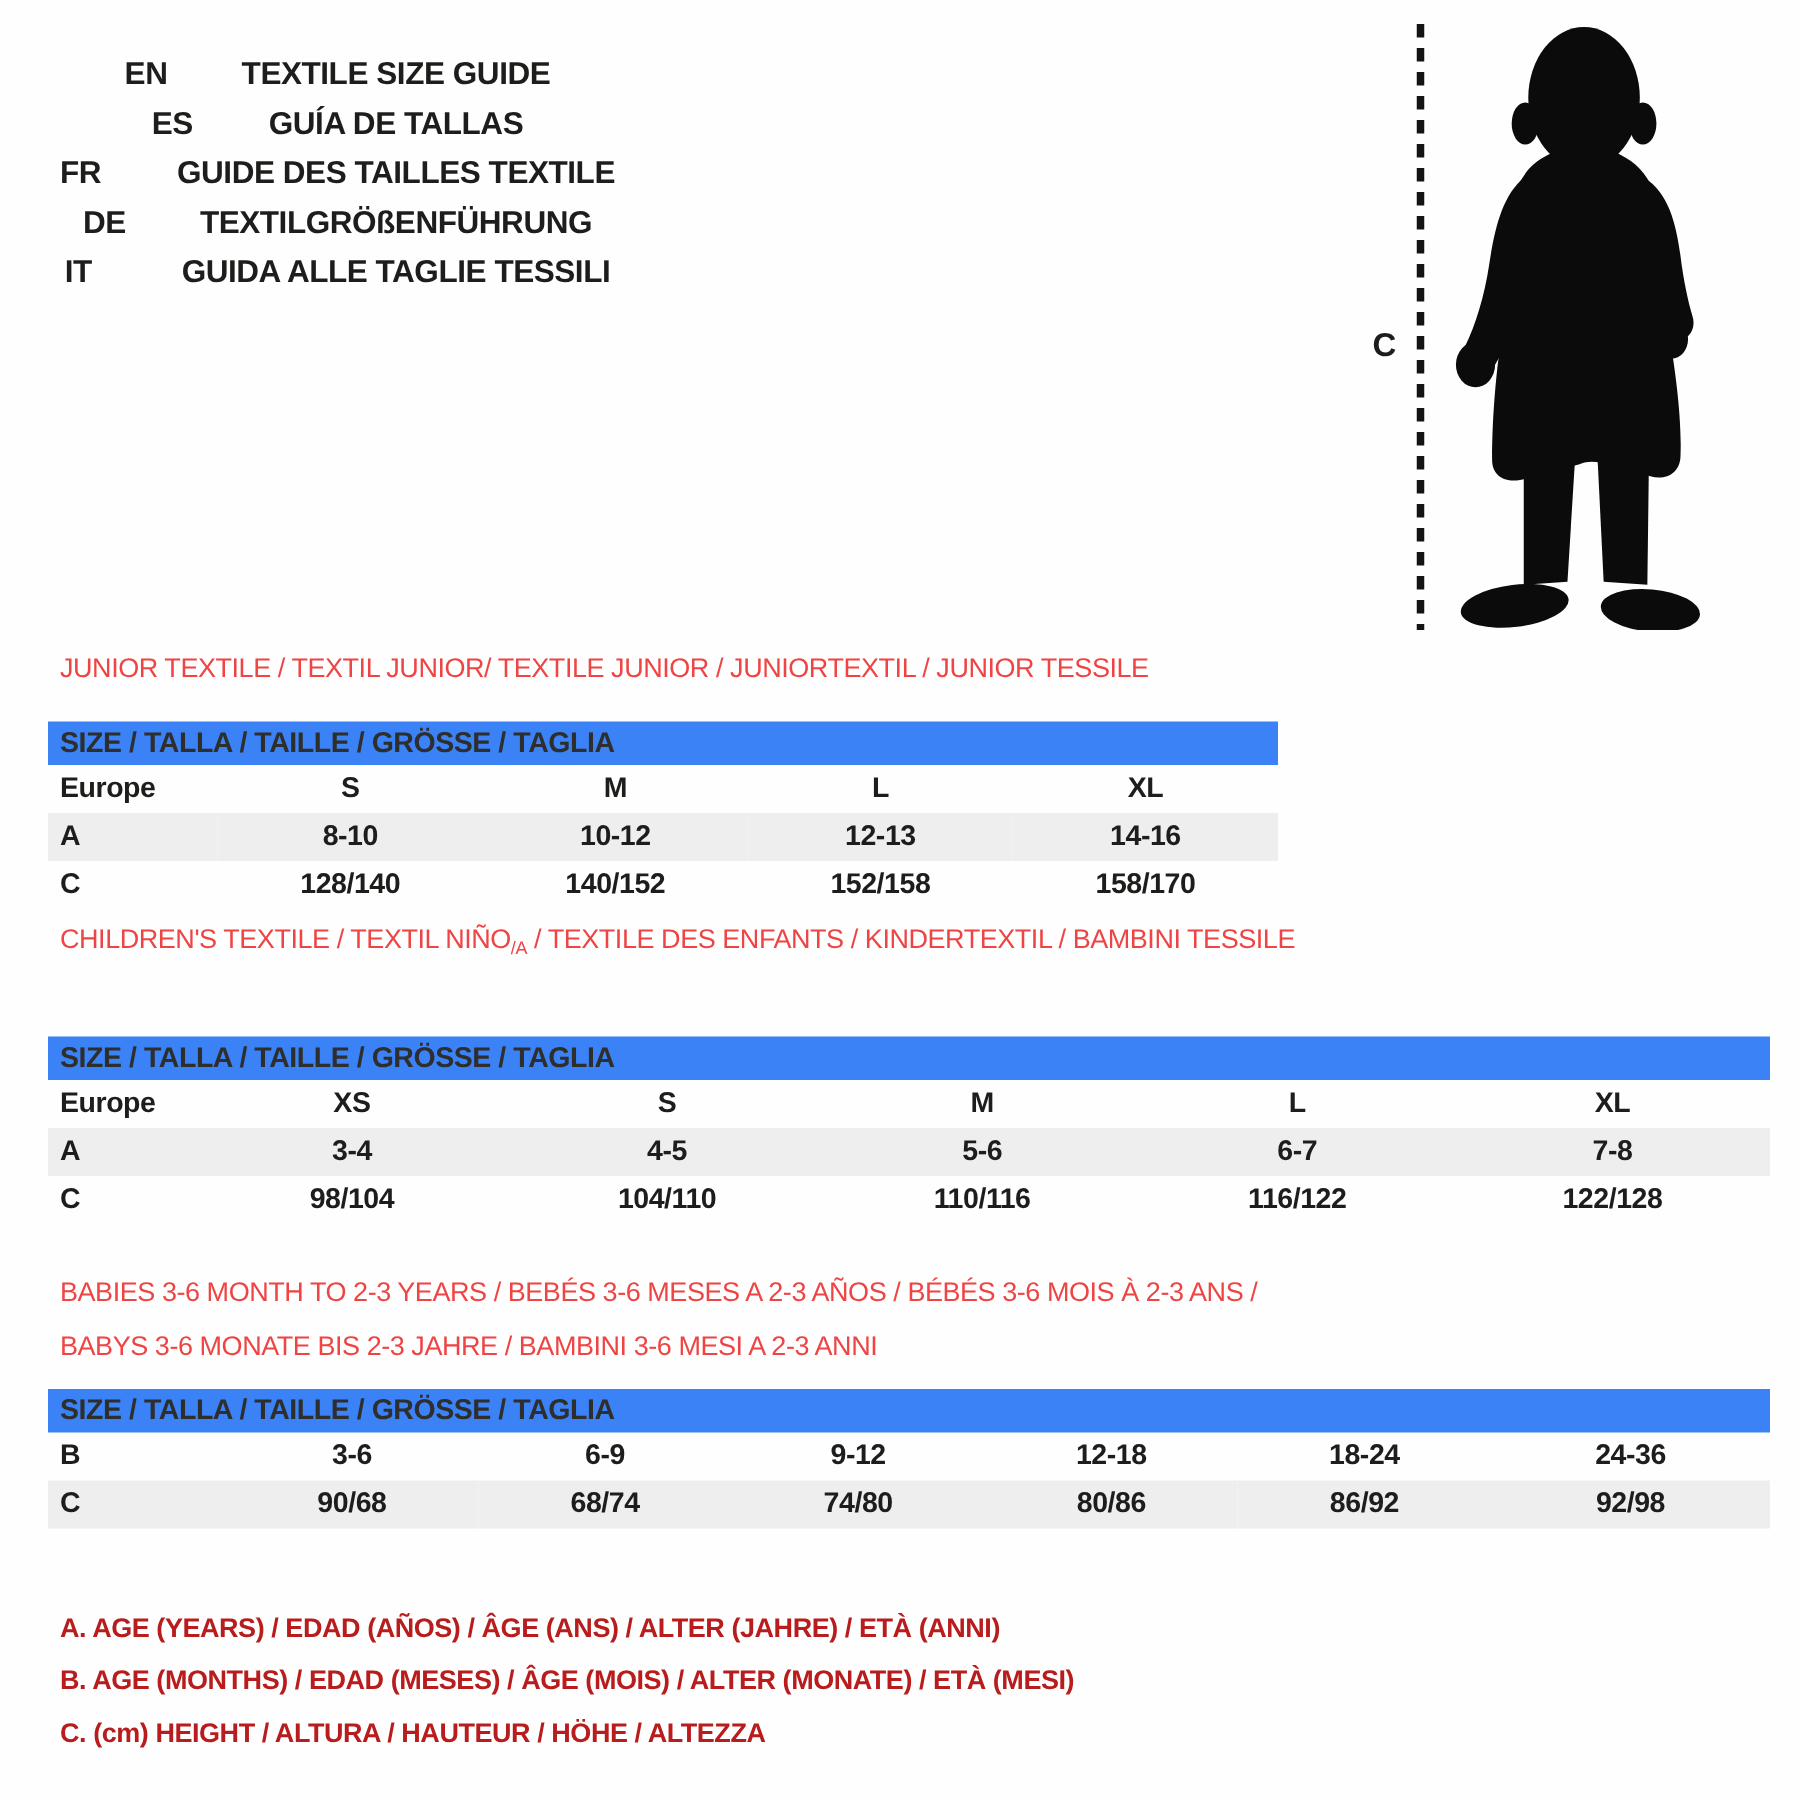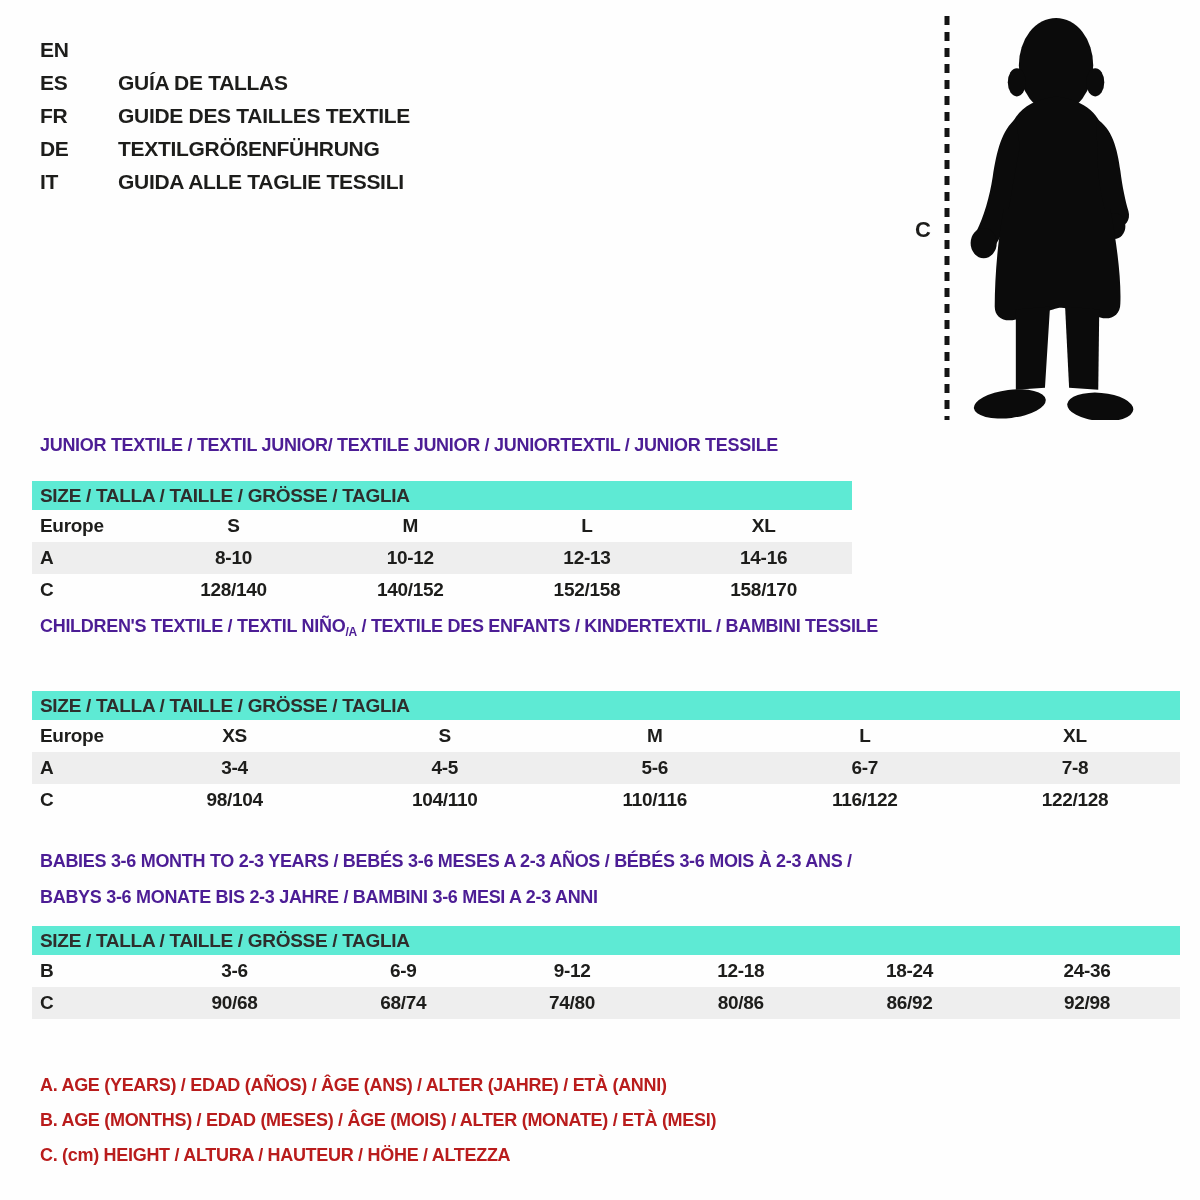--- a/index.html
+++ b/index.html
@@ -3,59 +3,60 @@
 <meta charset="utf-8">
 <style>
   html,body{margin:0;padding:0;background:#ffffff;}
   .page{
     position:relative;width:1200px;height:1200px;background:#fefefe;overflow:hidden;
     font-family:"Liberation Sans", sans-serif;
     color:#1d1d1b;-webkit-font-smoothing:antialiased;
   }
   
   .lang-block{position:absolute;left:40px;top:33px;}
-  .lang-row{display:flex;line-height:33px;}
+  .lang-row{display:flex;line-height:33px;justify-content:center;}
   .lang-code{width:78px;font-size:21px;font-weight:bold;letter-spacing:-0.3px;}
   .lang-label{font-size:21px;font-weight:bold;letter-spacing:-0.3px;white-space:nowrap;}
   
   .measure-line{position:absolute;left:944px;top:16px;}
   .c-label{position:absolute;left:915px;top:217px;font-size:22px;font-weight:bold;}
   .silhouette{position:absolute;left:963px;top:18px;}
   
   .sec-title{
-    position:absolute;left:40px;margin:0;font-size:18px;font-weight:bold;
-    letter-spacing:-0.3px;white-space:nowrap;color:#4c1d95;
+    position:absolute;left:40px;margin:0;font-size:18px;font-weight:normal;
+    letter-spacing:-0.3px;white-space:nowrap;color:#ef4444;
   }
   .sec-title .subscript{font-size:12px;vertical-align:-4px;}
   .sec-title.two-line{line-height:36px;}
   
   table.size-table{
     position:absolute;border-collapse:collapse;table-layout:fixed;
     font-size:19px;font-weight:bold;letter-spacing:-0.3px;
   }
   table.size-table th{
-    background:#5eead4;color:#2e2e2c;text-align:left;font-size:19px;font-weight:bold;
+    background:#3b82f6;color:#2e2e2c;text-align:left;font-size:19px;font-weight:bold;
     height:29px;padding:0 0 0 8px;white-space:nowrap;
   }
   table.size-table td{height:32px;padding:0;text-align:center;white-space:nowrap;vertical-align:middle;}
   table.size-table td.lbl{text-align:left;padding-left:8px;margin-left:24px;}
   tr.row-alt td{background:#eeeeee;}
   tr.row-plain td{background:transparent;}
   
   .legend{position:absolute;left:40px;top:1068px;}
   .legend-line{font-size:18px;font-weight:bold;letter-spacing:-0.3px;line-height:35px;white-space:nowrap;color:#b91c1c;}
 </style>
 </head>
 <body>
 
 <div class="page">
 
   <div class="lang-block">
     <div class="lang-row">
       <span class="lang-code">EN</span>
+      <span class="lang-label">TEXTILE SIZE GUIDE</span>
     </div>
     <div class="lang-row">
       <span class="lang-code">ES</span>
       <span class="lang-label">GUÍA DE TALLAS</span>
     </div>
     <div class="lang-row">
       <span class="lang-code">FR</span>
       <span class="lang-label">GUIDE DES TAILLES TEXTILE</span>
     </div>
     <div class="lang-row">

